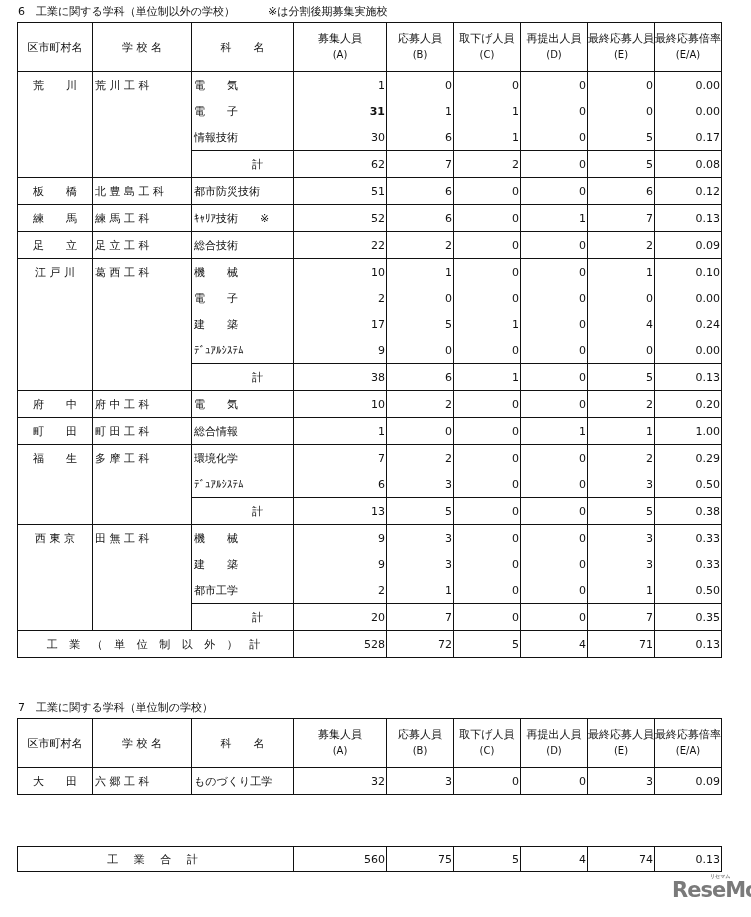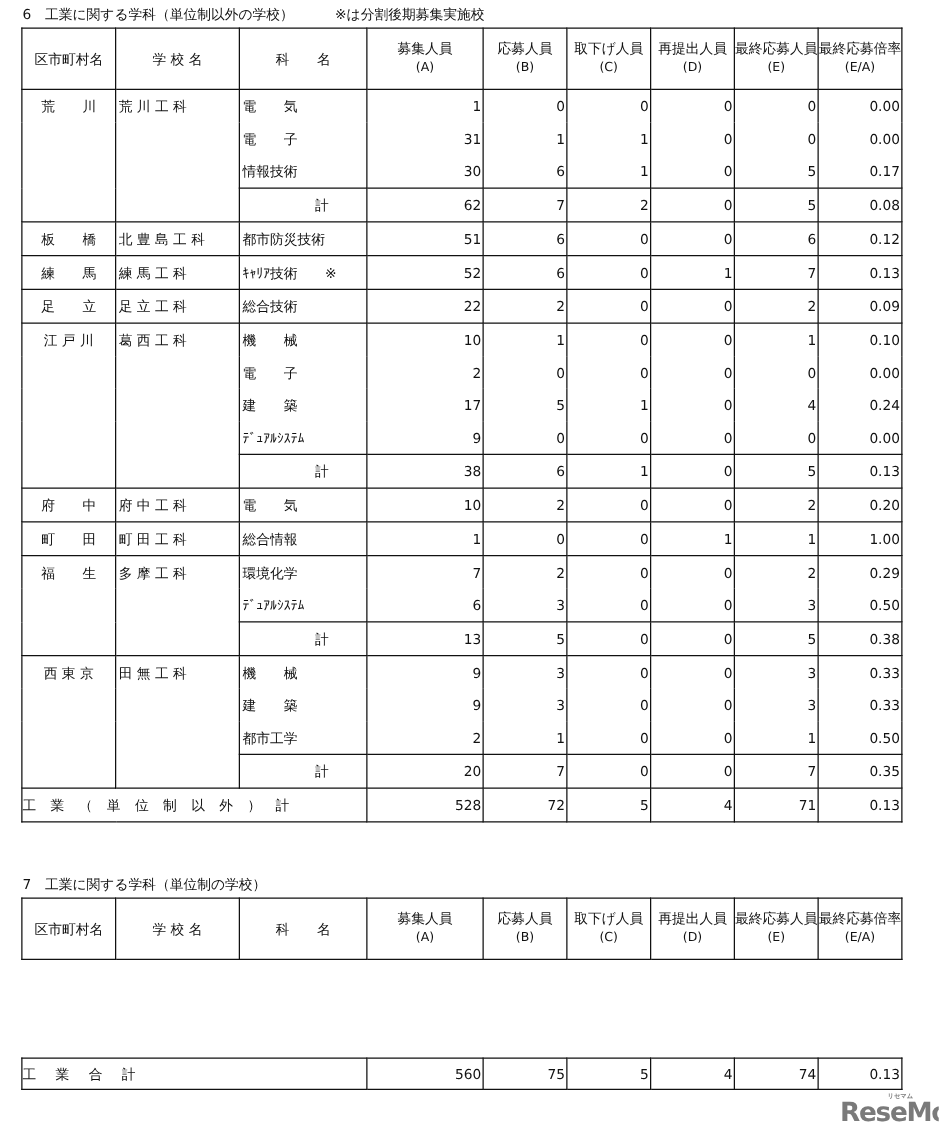--- a/index.html
+++ b/index.html
@@ -15,21 +15,21 @@
   .c-school { width:99px; }
   .c-dept { width:102px; }
   .c-a { width:93px; }
   .c-n { width:67px; }
   .city-cell, .school-cell { vertical-align:top !important; padding-top:6px !important; }
   .city-cell { text-align:center; letter-spacing:0; }
   .school-cell { padding-left:2px !important;margin-left:22px; }
   .dept-cell { padding-left:2px !important; height:26px; }
   .subtotal-label { text-align:center; height:26px; padding-left:30px !important; }
   .num { text-align:right; padding-right:1px !important; }
-  .total-label { height:26px; letter-spacing:12px; }
+  .total-label { text-align:center; height:26px; letter-spacing:12px; }
   .logo { position:absolute; left:672px; top:878px; font-family:"DejaVu Sans", sans-serif; font-weight:bold;
           font-size:21px; color:#7a7a7a; letter-spacing:-1px; }
   .logo small { font-size:5px; position:absolute; left:38px; top:-5px; letter-spacing:0; }
 </style>
 </head>
 <body>
 
 <div class="section-title" style="top:4px;">6　工業に関する学科（単位制以外の学校）　　　※は分割後期募集実施校</div>
 
 <table class="grid" id="t6" style="top:22px;">
@@ -82,21 +82,21 @@
         <td class="dept-cell" style="border-bottom: none;">電　　気</td>
         <td class="num" style="border-bottom: none;">1</td>
         <td class="num" style="border-bottom: none;">0</td>
         <td class="num" style="border-bottom: none;">0</td>
         <td class="num" style="border-bottom: none;">0</td>
         <td class="num" style="border-bottom: none;">0</td>
         <td class="num" style="border-bottom: none;">0.00</td>
       </tr>
       <tr>
         <td class="dept-cell" style="border-top: none; border-bottom: none;">電　　子</td>
-        <td class="num" style="border-top: none; border-bottom: none;">31</td>
+        <td class="num" style="border-top: none; border-bottom: none; font-weight: bold;">31</td>
         <td class="num" style="border-top: none; border-bottom: none;">1</td>
         <td class="num" style="border-top: none; border-bottom: none;">1</td>
         <td class="num" style="border-top: none; border-bottom: none;">0</td>
         <td class="num" style="border-top: none; border-bottom: none;">0</td>
         <td class="num" style="border-top: none; border-bottom: none;">0.00</td>
       </tr>
       <tr>
         <td class="dept-cell" style="border-top: none;">情報技術</td>
         <td class="num" style="border-top: none;">30</td>
         <td class="num" style="border-top: none;">6</td>
@@ -334,20 +334,31 @@
           <span class="h1">最終応募人員</span>
           <span class="h2">(E)</span>
         </th>
       <th>
           <span class="h1">最終応募倍率</span>
           <span class="h2">(E/A)</span>
         </th>
     </tr>
   </thead>
   <tbody>
+    <tr>
+      <td class="city-cell" style="padding-top:0 !important;vertical-align:middle !important;height:26px;">大　　田</td>
+      <td class="school-cell" style="padding-top:0 !important;vertical-align:middle !important;">六 郷 工 科</td>
+      <td class="dept-cell">ものづくり工学</td>
+      <td class="num">32</td>
+      <td class="num">3</td>
+      <td class="num">0</td>
+      <td class="num">0</td>
+      <td class="num">3</td>
+      <td class="num">0.09</td>
+    </tr>
   </tbody>
 </table>
 
 <table class="grid" id="tg" style="top:846px;">
   <colgroup>
     <col style="width:276px">
       <col class="c-a">
     <col class="c-n">
       <col class="c-n">
       <col class="c-n">

